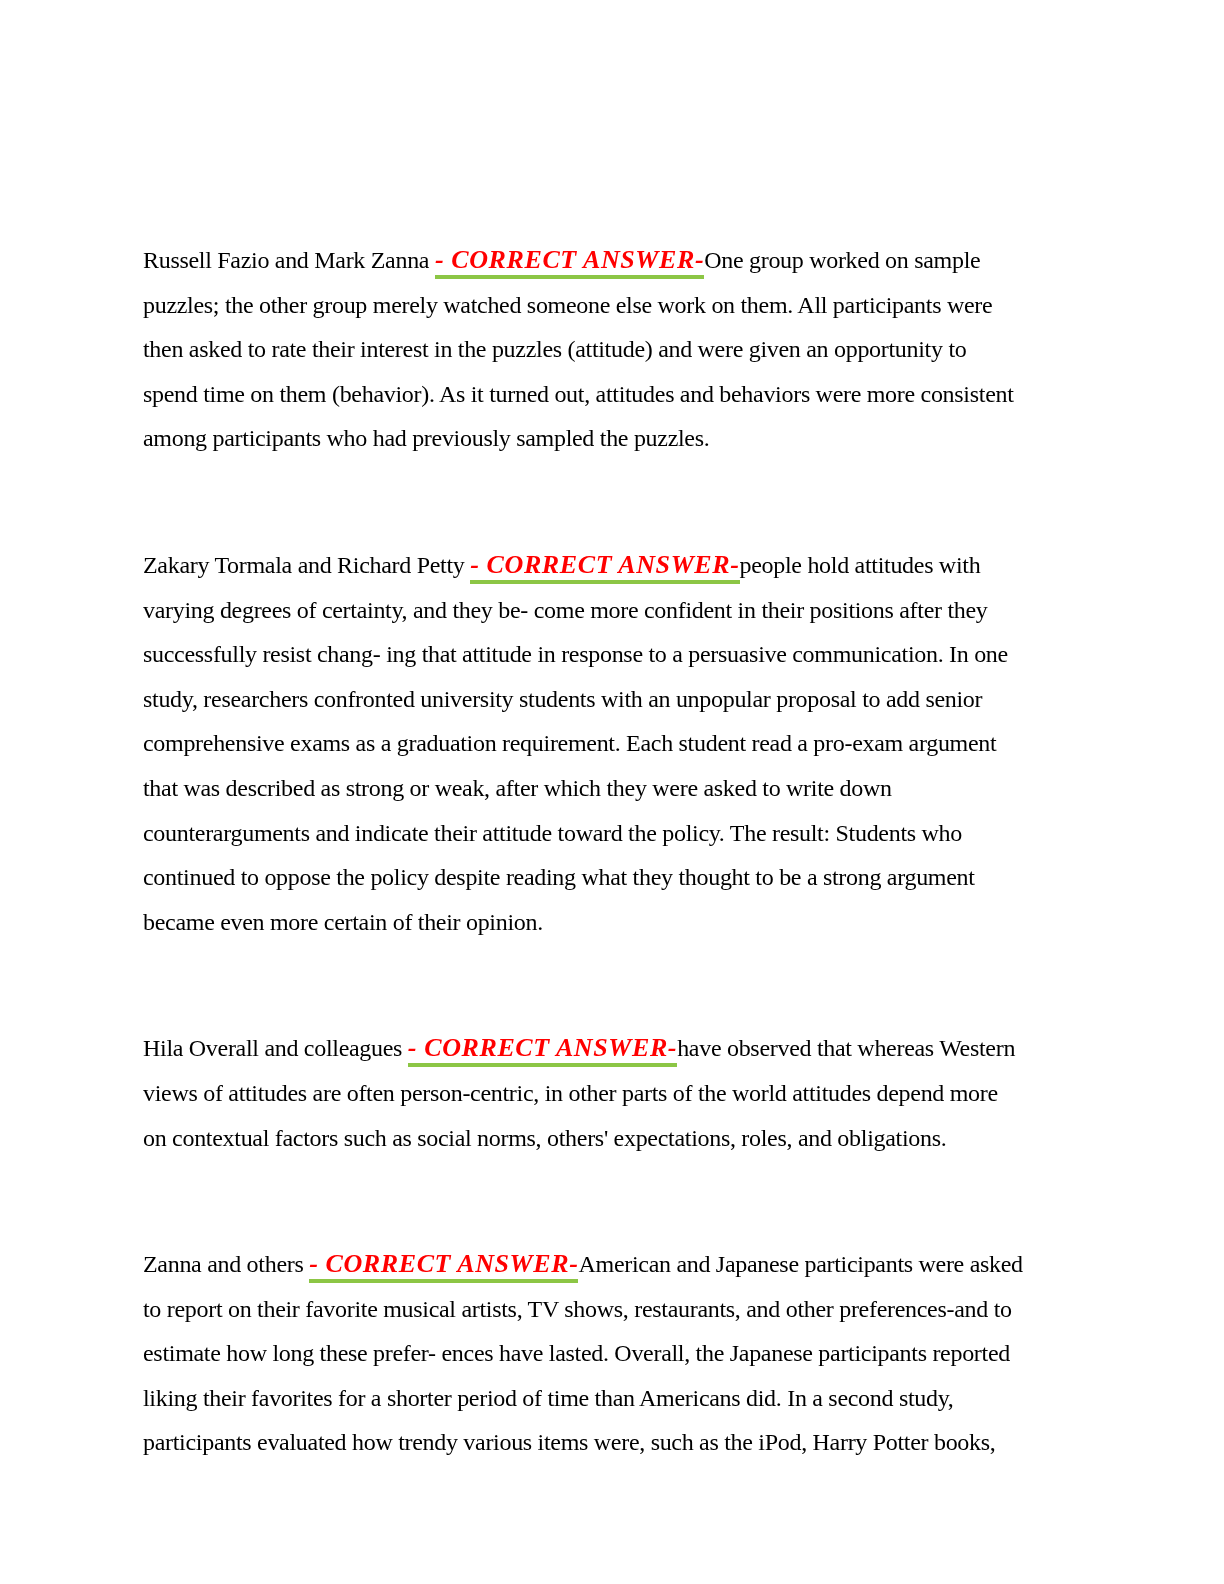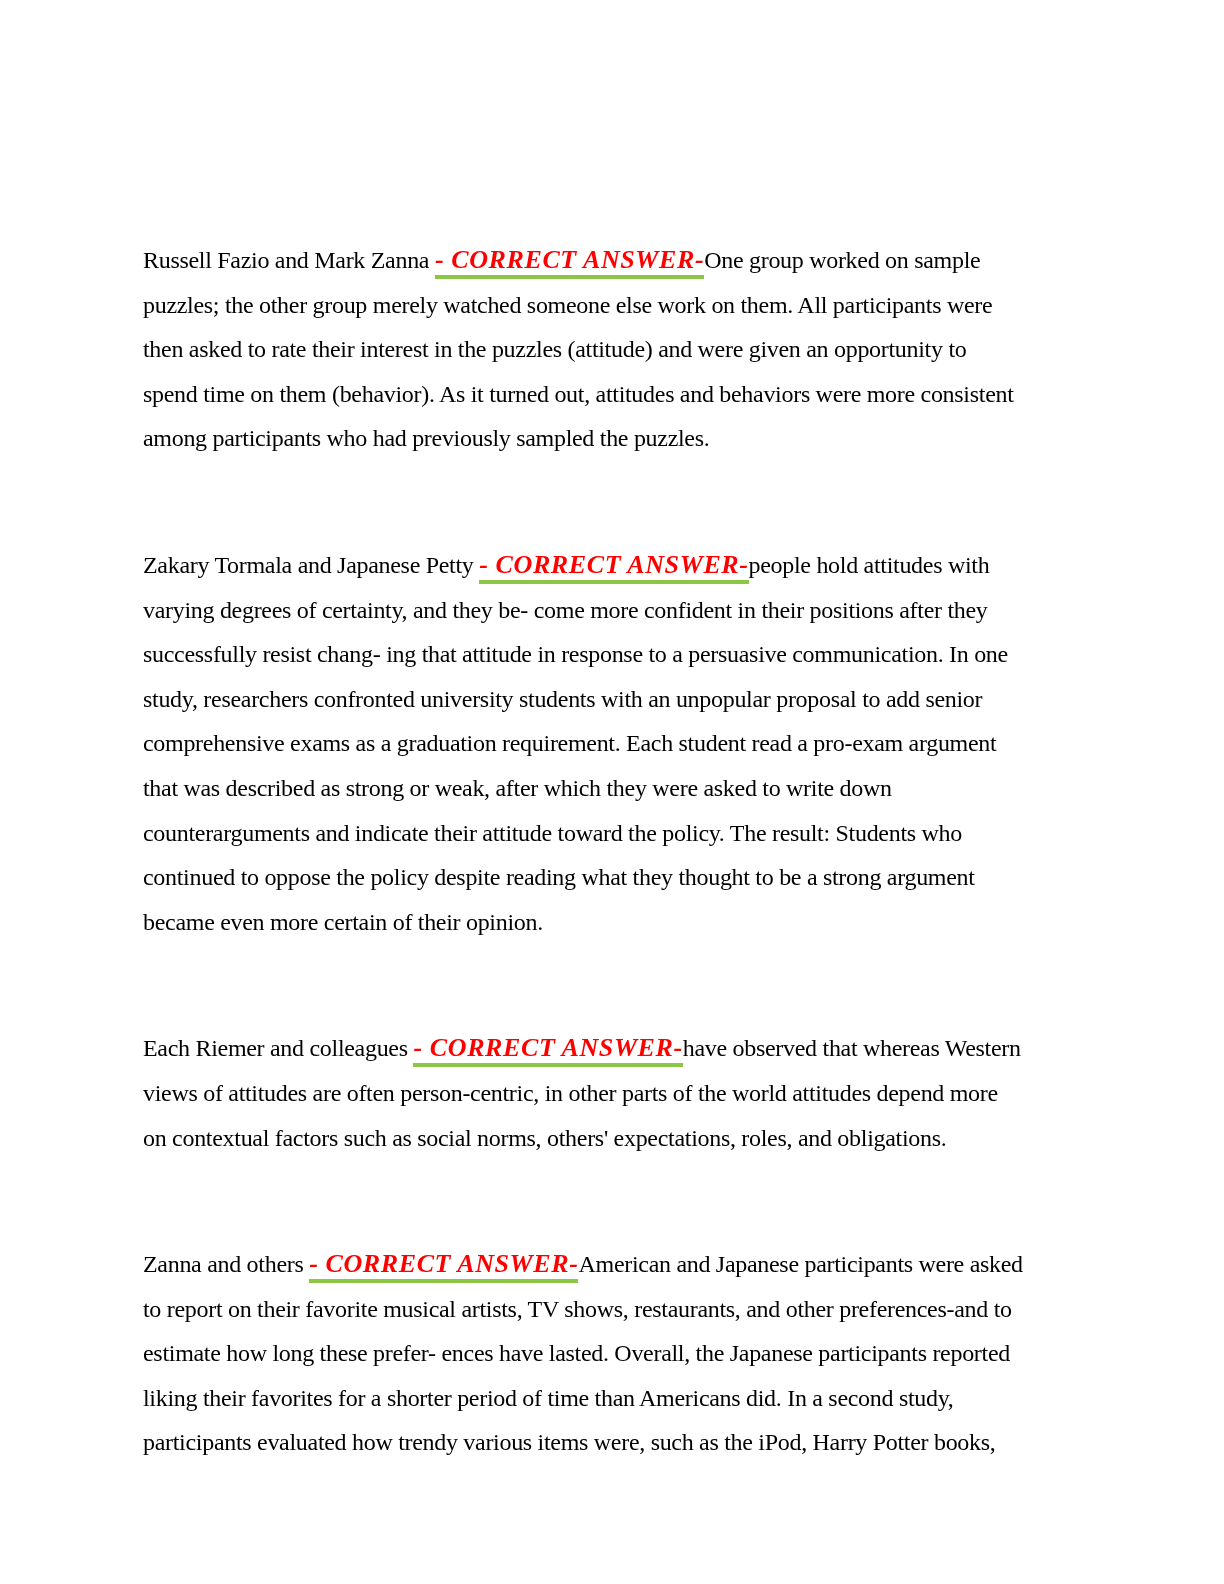--- a/index.html
+++ b/index.html
@@ -57,30 +57,30 @@
 </head>
 <body>
 
 <div class="page">
   <div class="content">
       <p class="para"><span class="term">Russell Fazio and Mark Zanna </span><span class="marker">- CORRECT ANSWER-</span><span class="answer">One group worked on sample
 puzzles; the other group merely watched someone else work on them. All participants were
 then asked to rate their interest in the puzzles (attitude) and were given an opportunity to
 spend time on them (behavior). As it turned out, attitudes and behaviors were more consistent
 among participants who had previously sampled the puzzles.</span></p>
-      <p class="para"><span class="term">Zakary Tormala and Japanese Petty </span><span class="marker">- CORRECT ANSWER-</span><span class="answer">people hold attitudes with
+      <p class="para"><span class="term">Zakary Tormala and Richard Petty </span><span class="marker">- CORRECT ANSWER-</span><span class="answer">people hold attitudes with
 varying degrees of certainty, and they be- come more confident in their positions after they
 successfully resist chang- ing that attitude in response to a persuasive communication. In one
 study, researchers confronted university students with an unpopular proposal to add senior
 comprehensive exams as a graduation requirement. Each student read a pro-exam argument
 that was described as strong or weak, after which they were asked to write down
 counterarguments and indicate their attitude toward the policy. The result: Students who
 continued to oppose the policy despite reading what they thought to be a strong argument
 became even more certain of their opinion.</span></p>
-      <p class="para"><span class="term">Each Riemer and colleagues </span><span class="marker">- CORRECT ANSWER-</span><span class="answer">have observed that whereas Western
+      <p class="para"><span class="term">Hila Overall and colleagues </span><span class="marker">- CORRECT ANSWER-</span><span class="answer">have observed that whereas Western
 views of attitudes are often person-centric, in other parts of the world attitudes depend more
 on contextual factors such as social norms, others' expectations, roles, and obligations.</span></p>
       <p class="para"><span class="term">Zanna and others </span><span class="marker">- CORRECT ANSWER-</span><span class="answer">American and Japanese participants were asked
 to report on their favorite musical artists, TV shows, restaurants, and other preferences-and to
 estimate how long these prefer- ences have lasted. Overall, the Japanese participants reported
 liking their favorites for a shorter period of time than Americans did. In a second study,
 participants evaluated how trendy various items were, such as the iPod, Harry Potter books,</span></p>
     </div>
 </div>
 

